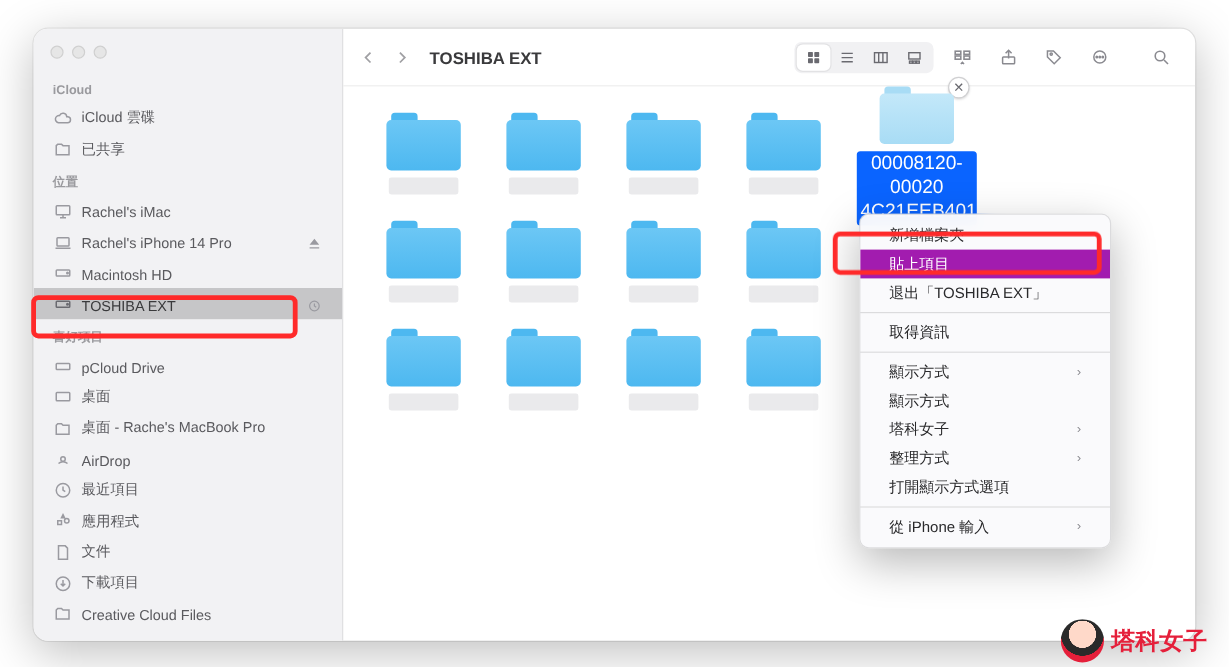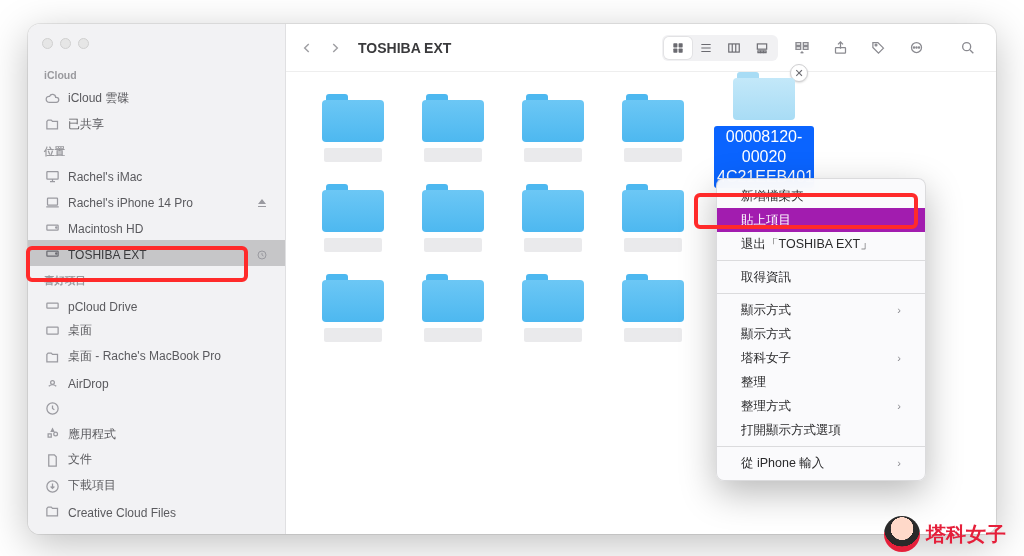--- a/index.html
+++ b/index.html
@@ -397,20 +397,21 @@
         </span>
       <span class="label">AirDrop</span>
     </div>
     <div class="side-item">
       <span class="ico">
           <svg width="15" height="15" viewBox="0 0 24 24" fill="none" stroke="currentColor" stroke-width="2">
             <circle cx="12" cy="12" r="9"></circle>
             <path d="M12 7v5l3 2"></path>
           </svg>
         </span>
+      <span class="label">最近項目</span>
     </div>
     <div class="side-item">
       <span class="ico">
           <svg width="15" height="15" viewBox="0 0 24 24" fill="none" stroke="currentColor" stroke-width="2">
             <path d="M12 3l2 4h-4zM5 11h5v5H5zM14 11a3 3 0 1 0 6 0 3 3 0 1 0-6 0"></path>
           </svg>
         </span>
       <span class="label">應用程式</span>
     </div>
     <div class="side-item">
@@ -608,23 +609,20 @@
             <span class="chev">›</span>
           </div>
         <div class="ctx-item">
             <span>顯示方式</span>
           </div>
         <div class="ctx-item">
             <span>塔科女子</span>
             <span class="chev">›</span>
           </div>
         <div class="ctx-item">
-            <span>整理</span>
-          </div>
-        <div class="ctx-item">
             <span>整理方式</span>
             <span class="chev">›</span>
           </div>
         <div class="ctx-item">
             <span>打開顯示方式選項</span>
           </div>
         <div class="ctx-sep"></div>
         <div class="ctx-item">
             <span>從 iPhone 輸入</span>
             <span class="chev">›</span>

